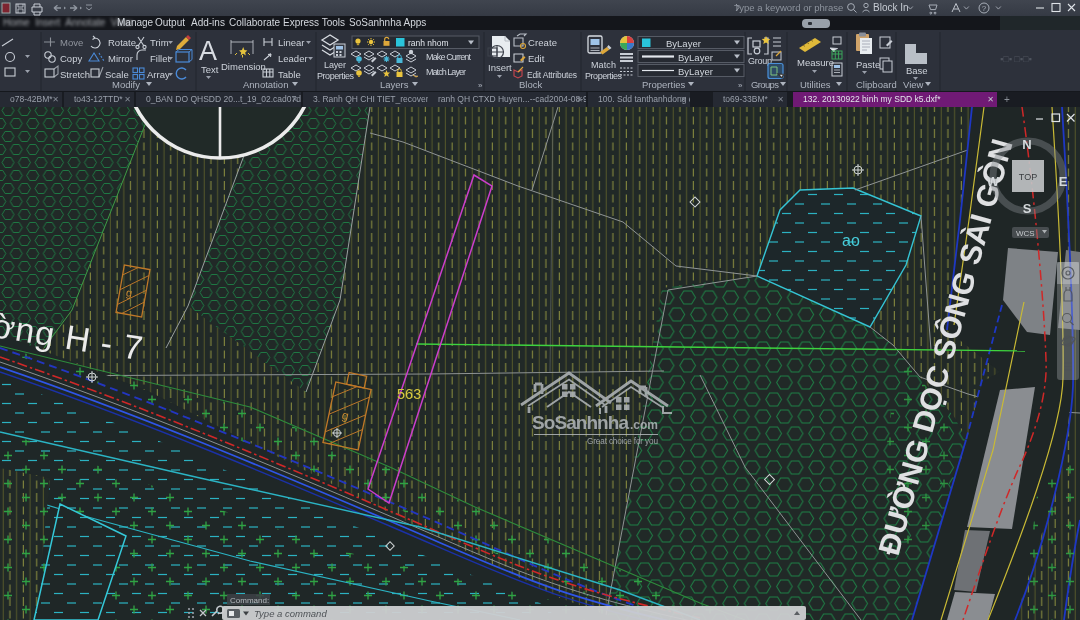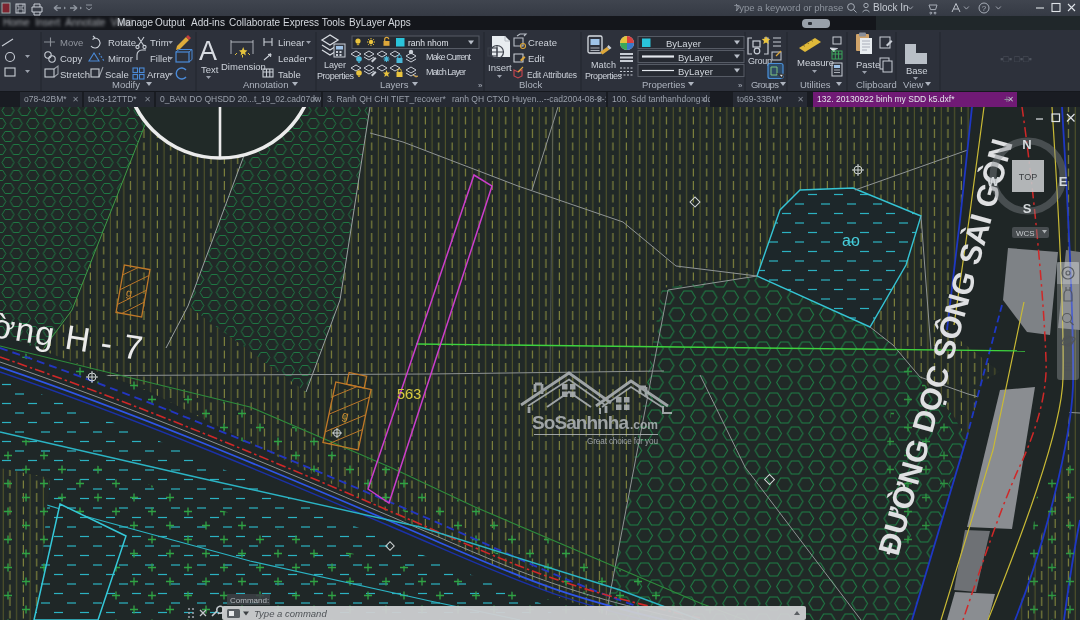--- a/index.html
+++ b/index.html
@@ -1,24 +1,24 @@
 <!DOCTYPE html>
 <html><head>
 <meta charset="utf-8">
 <style>
   html,body{margin:0;padding:0;width:1080px;height:620px;overflow:hidden;background:#20272a;}
   *{box-sizing:border-box;font-family:"Liberation Sans",sans-serif;}
   #app{position:relative;width:1080px;height:620px;}
   #titlebar{position:absolute;left:0;top:0;width:1080px;height:16px;background:linear-gradient(#40454f,#353a44);}
   #titlebar .t{position:absolute;top:2px;font-size:10px;color:#b9bec7;white-space:nowrap;}
-  #menurow{position:absolute;left:0;top:16px;width:876px;height:14px;background:#14161b;}
+  #menurow{position:absolute;left:0;top:16px;width:1000px;height:14px;background:#14161b;}
   #menurow .m{position:absolute;top:1px;font-size:10px;color:#d3d7dd;white-space:nowrap;}
   #ribbon{position:absolute;left:0;top:30px;width:1080px;height:62px;background:#2d313b;}
   #tabbar{position:absolute;left:0;top:92px;width:1080px;height:15px;background:#191c22;}
-  .ftab{position:absolute;top:0;height:15px;background:#262a33;color:#9aa0ab;font-size:8.5px;line-height:15px;white-space:nowrap;overflow:hidden;padding:0 14px 0 4px;margin-left:20px;}
+  .ftab{position:absolute;top:0;height:15px;background:#262a33;color:#9aa0ab;font-size:8.5px;line-height:15px;white-space:nowrap;overflow:hidden;padding:0 14px 0 10px;}
   .ftab .x{position:absolute;right:3px;top:0;color:#848a94;font-size:8px;}
   .ftab.act{background:#701a75;color:#e2e5ea;}
   #canvas{position:absolute;left:0;top:107px;width:1080px;height:513px;}
 </style>
 </head>
 <body>
 <div id="app">
   <div id="titlebar">
     <svg width="1080" height="16" style="position:absolute;left:0;top:0">
       <g stroke="#c9ced6" stroke-width="1" fill="none">
@@ -55,21 +55,21 @@
     <span class="t" style="left:734px;color:#8d939d;font-size:9.5px">Type a keyword or phrase</span>
     <span class="t" style="left:873px;color:#c6cbd3">Block In</span>
   </div>
   <div id="menurow">
     <span class="m" style="left:3px;filter:blur(1.6px);opacity:.75">Home&nbsp; Insert&nbsp; Annotate&nbsp; View&nbsp;&nbsp;&nbsp;&nbsp;&nbsp;&nbsp;&nbsp;&nbsp;&nbsp;&nbsp;</span>
     <span class="m" style="left:117px">Manage</span>
     <span class="m" style="left:155px">Output</span>
     <span class="m" style="left:191px">Add-ins</span>
     <span class="m" style="left:229px">Collaborate</span>
     <span class="m" style="left:283px">Express Tools</span>
-    <span class="m" style="left:349px">ByLayer Apps</span>
+    <span class="m" style="left:349px">SoSanhnha Apps</span>
     <span style="position:absolute;left:802px;top:3px;width:28px;height:9px;background:#99a0a9;border-radius:4px"></span>
     <span style="position:absolute;left:808px;top:6px;width:4px;height:3px;background:#2a2e35;border-radius:1px"></span>
   </div>
   <div id="ribbon">
   <svg width="1080" height="62" viewBox="0 30 1080 62" style="position:absolute;left:0;top:0">
     <g stroke="#22262e" stroke-width="1">
       <line x1="41" y1="32" x2="41" y2="91"></line>
           <line x1="196" y1="32" x2="196" y2="91"></line>
       <line x1="316" y1="32" x2="316" y2="91"></line>
           <line x1="484" y1="32" x2="484" y2="91"></line>

